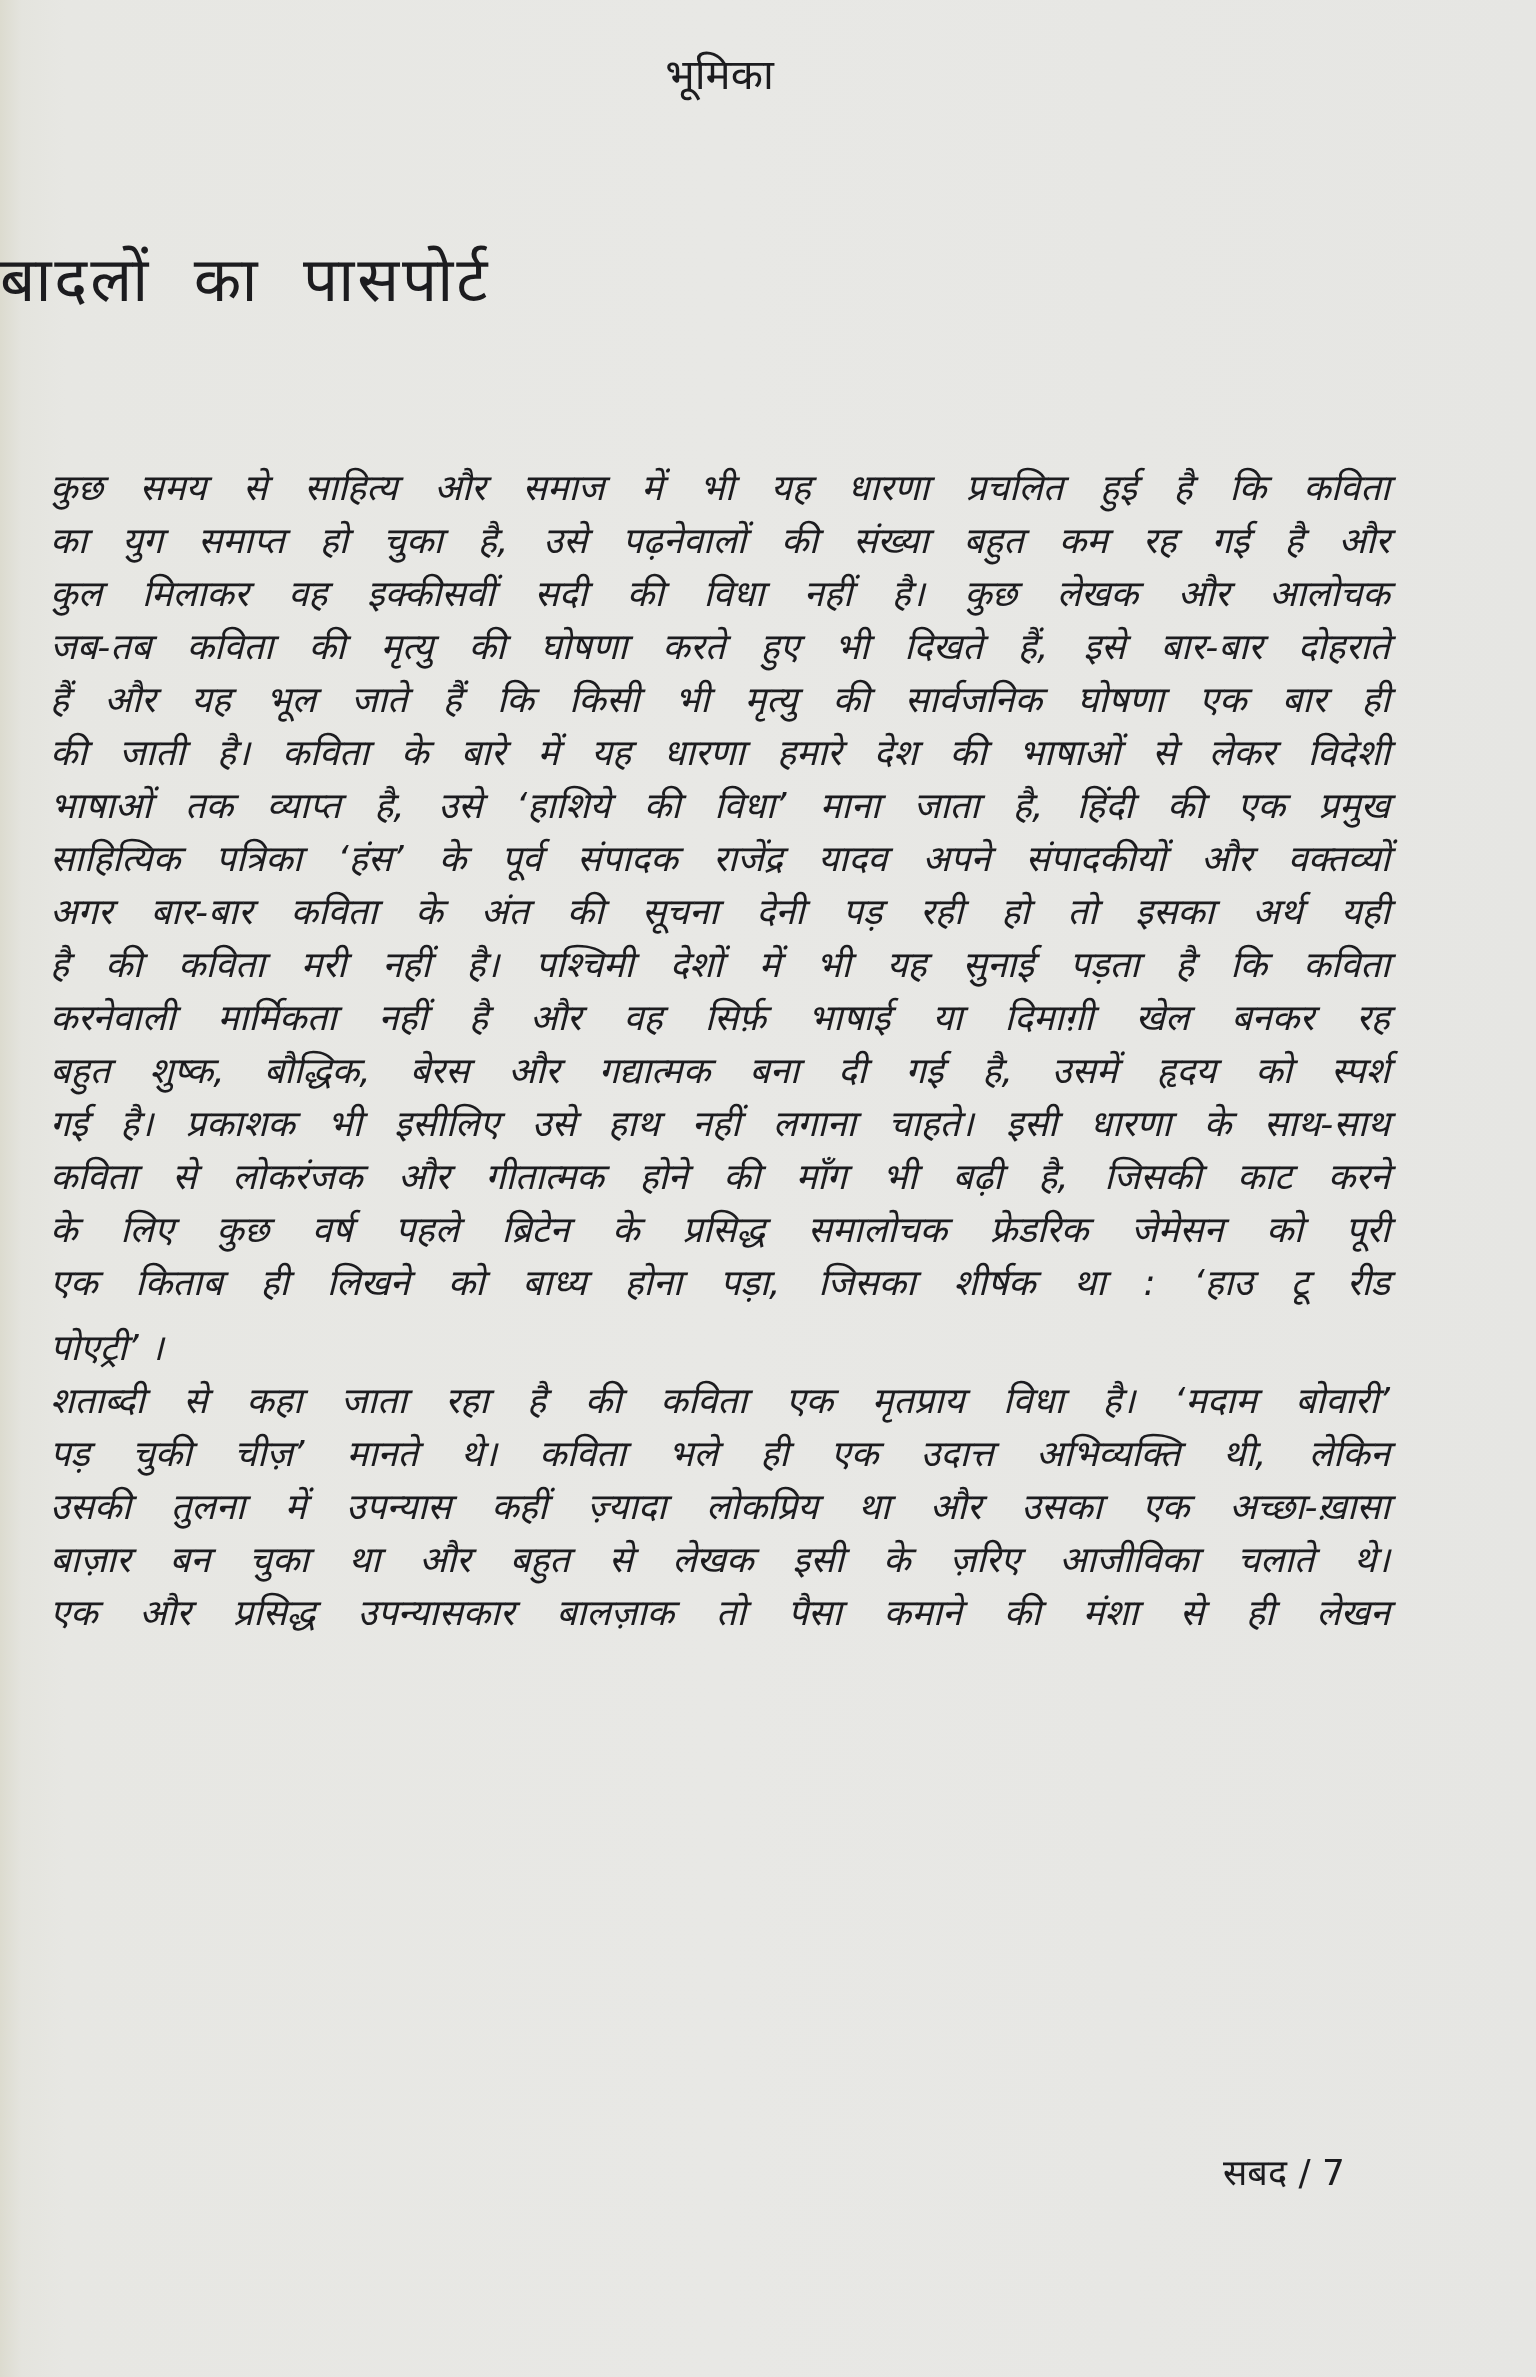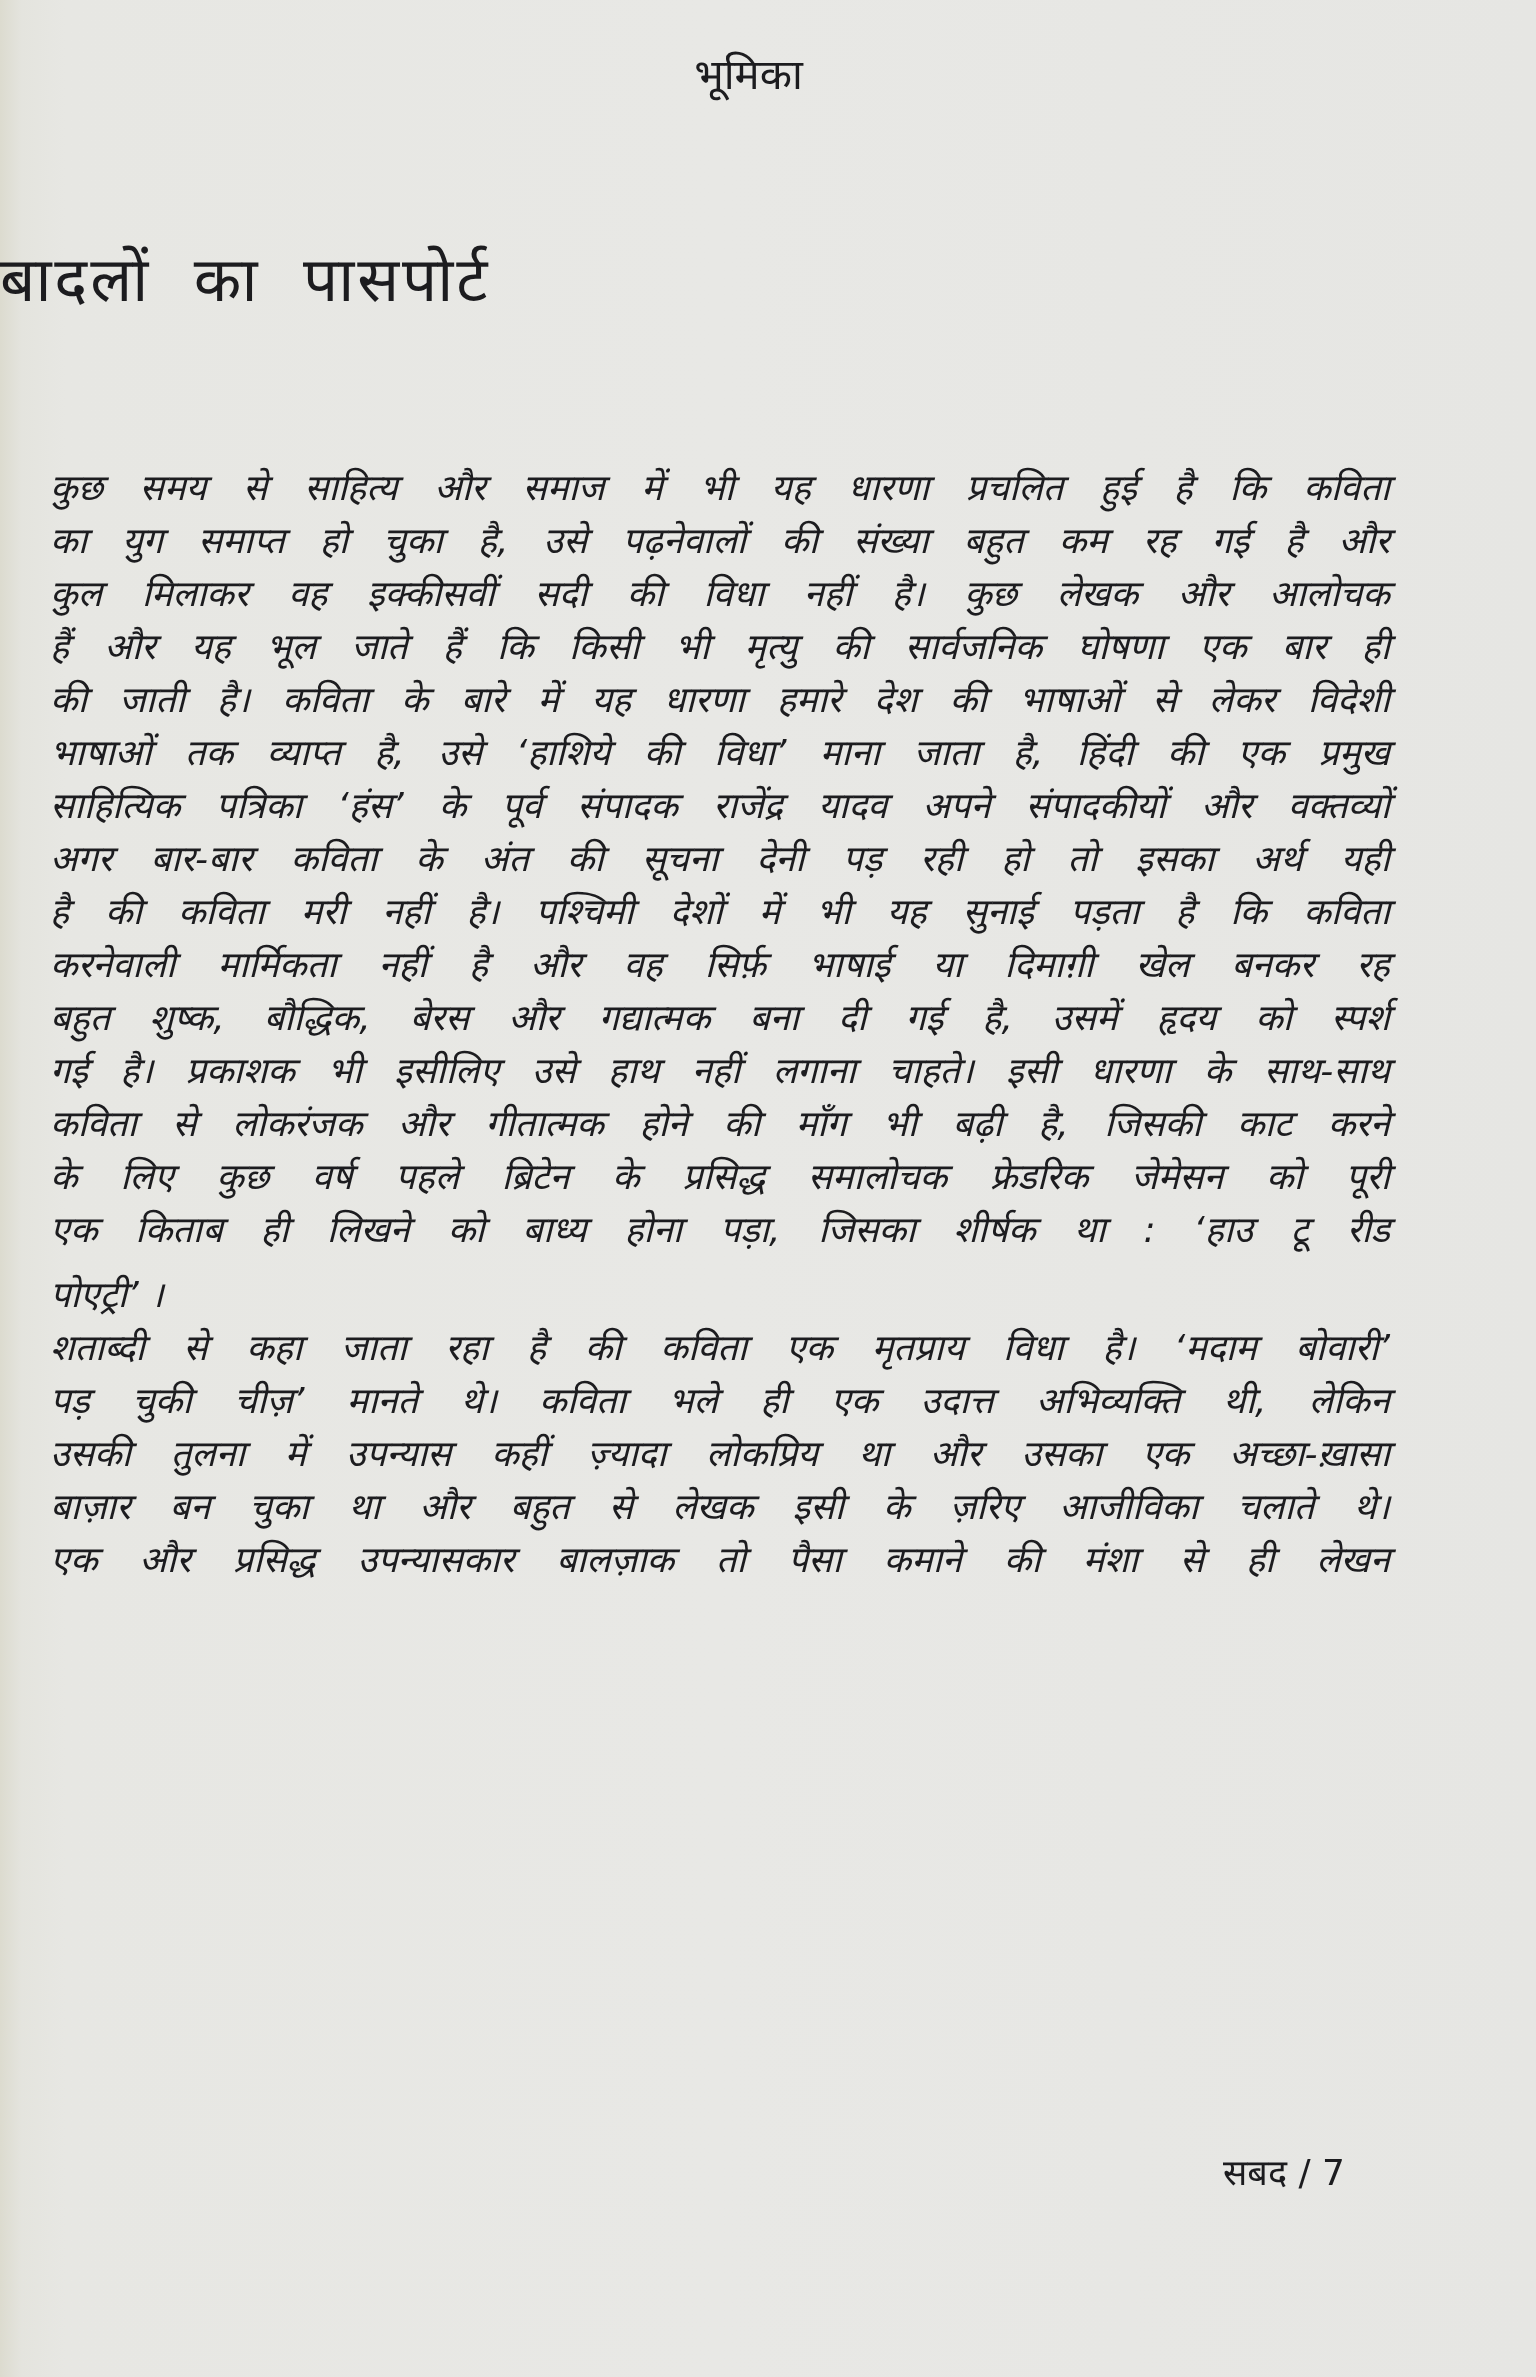--- a/index.html
+++ b/index.html
@@ -25,21 +25,20 @@
     .section-label {
       position: absolute;
       top: 42px;
       left: 0;
       width: 1439px;
       text-align: center;
       font-size: 42px;
       line-height: 65px;
       font-weight: normal;
       margin: 0;
-      padding-left: 29px;
     }
     .chapter-title {
       position: absolute;
       top: 237px;
       left: 0;
       width: 1439px;
       text-align: left;
       font-size: 62px;
       line-height: 86px;
       font-weight: normal;
@@ -86,20 +85,21 @@
 <div class="page">
   <h2 class="section-label">भूमिका</h2>
   <h1 class="chapter-title">बादलों का पासपोर्ट</h1>
 
   <div class="body-text">
 
     <div>
       <span class="line">कुछ समय से साहित्य और समाज में भी यह धारणा प्रचलित हुई है कि कविता</span>
       <span class="line">का युग समाप्त हो चुका है, उसे पढ़नेवालों की संख्या बहुत कम रह गई है और</span>
       <span class="line">कुल मिलाकर वह इक्कीसवीं सदी की विधा नहीं है। कुछ लेखक और आलोचक</span>
+      <span class="line">जब-तब कविता की मृत्यु की घोषणा करते हुए भी दिखते हैं, इसे बार-बार दोहराते</span>
       <span class="line">हैं और यह भूल जाते हैं कि किसी भी मृत्यु की सार्वजनिक घोषणा एक बार ही</span>
       <span class="line">की जाती है। कविता के बारे में यह धारणा हमारे देश की भाषाओं से लेकर विदेशी</span>
       <span class="line">भाषाओं तक व्याप्त है, उसे ‘हाशिये की विधा’ माना जाता है, हिंदी की एक प्रमुख</span>
       <span class="line">साहित्यिक पत्रिका ‘हंस’ के पूर्व संपादक राजेंद्र यादव अपने संपादकीयों और वक्तव्यों</span>
       <span class="line">अगर बार-बार कविता के अंत की सूचना देनी पड़ रही हो तो इसका अर्थ यही</span>
       <span class="line">है की कविता मरी नहीं है। पश्चिमी देशों में भी यह सुनाई पड़ता है कि कविता</span>
       <span class="line">करनेवाली मार्मिकता नहीं है और वह सिर्फ़ भाषाई या दिमाग़ी खेल बनकर रह</span>
       <span class="line">बहुत शुष्क, बौद्धिक, बेरस और गद्यात्मक बना दी गई है, उसमें हृदय को स्पर्श</span>
       <span class="line">गई है। प्रकाशक भी इसीलिए उसे हाथ नहीं लगाना चाहते। इसी धारणा के साथ-साथ</span>
       <span class="line">कविता से लोकरंजक और गीतात्मक होने की माँग भी बढ़ी है, जिसकी काट करने</span>

